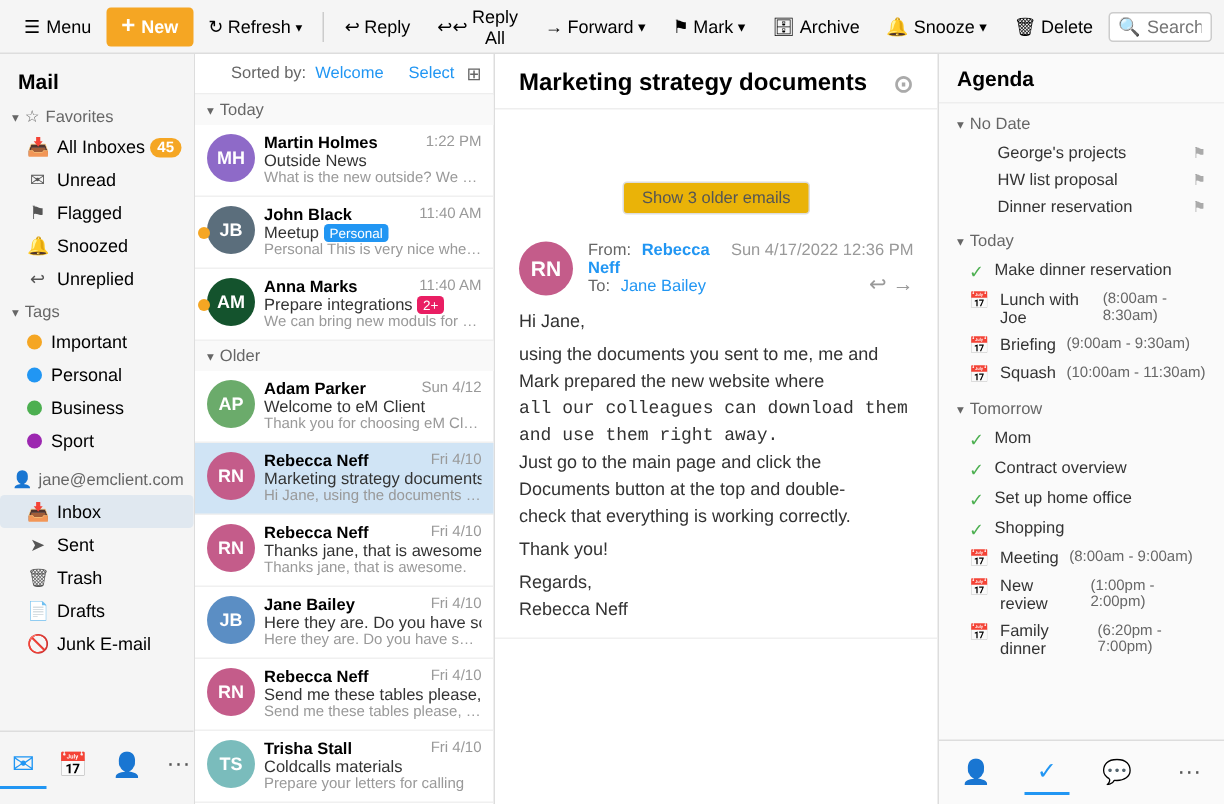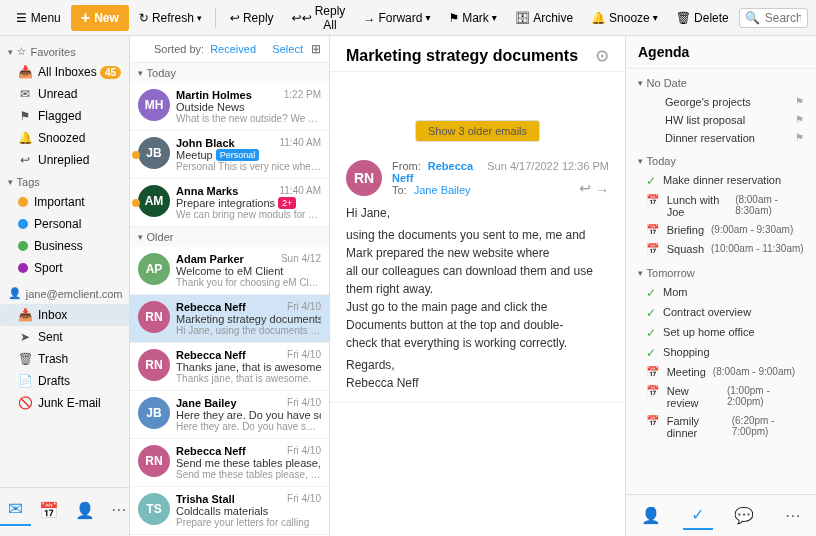--- a/index.html
+++ b/index.html
@@ -147,20 +147,21 @@
   </button>
   <div class="search-box">
     <span class="search-icon">🔍</span>
     <input type="text" placeholder="Search..." style="">
   </div>
 </div>
 
 <div class="main">
 
   <div class="sidebar">
+    <div class="sidebar-title">Mail</div>
 
     <div class="sidebar-section">
       <div class="sidebar-group-label">
         <span class="arrow">▾</span>
         <span>☆</span>
         <span style="margin-left:4px;">Favorites</span>
       </div>
       <div class="sidebar-item">
         <span class="sidebar-item-icon">📥</span>
         <span class="sidebar-item-label">All Inboxes</span>
@@ -237,21 +238,21 @@
       <span class="sidebar-footer-btn active" style="font-size:18px;">✉</span>
       <span class="sidebar-footer-btn" style="font-size:16px;">📅</span>
       <span class="sidebar-footer-btn" style="font-size:16px;">👤</span>
       <span class="sidebar-footer-btn" style="font-size:16px;">···</span>
     </div>
   </div>
 
   <div class="email-list">
     <div class="email-list-header">
       <span class="sorted-by">Sorted by:</span>
-      <span class="sorted-field" style="margin-left:2px;">Received</span>
+      <span class="sorted-field" style="margin-left:2px;">Welcome</span>
       <span class="select-btn">Select</span>
       <span class="filter-icon" style="margin-left:4px;">⊞</span>
     </div>
     <div class="email-list-body">
 
       <div class="date-group-label">
         <span class="arrow">▾</span>
         <span>Today</span>
       </div>
 
@@ -436,24 +437,25 @@
           <div class="email-reply-actions">
             <span class="email-reply-icon">↩</span>
             <span class="email-reply-icon">→</span>
           </div>
         </div>
       </div>
       <div class="email-body" id="email-body-text">
           <p style="margin: 0px;">Hi Jane,</p>
           <p style="margin: 4px 0px;"></p>
           <p style="margin: 0px;">using the documents you sent to me, me and Mark prepared the new website where</p>
-          <p style="margin: 0px;">all our colleagues can download them and use them right away.</p>
+          <p style="margin: 0px; font-family: Liberation Mono, monospace;">all our colleagues can download them and use them right away.</p>
           <p style="margin: 0px;">Just go to the main page and click the Documents button at the top and double-</p>
           <p style="margin: 0px;">check that everything is working correctly.</p>
           <p style="margin: 4px 0px;"></p>
+          <p style="margin: 0px;">Thank you!</p>
           <p style="margin: 4px 0px;"></p>
           <p style="margin: 0px;">Regards,</p>
           <p style="margin: 0px;">Rebecca Neff</p>
         </div>
     </div>
   </div>
 
   <div class="agenda">
     <div class="agenda-header">
       <div class="agenda-title">Agenda</div>

